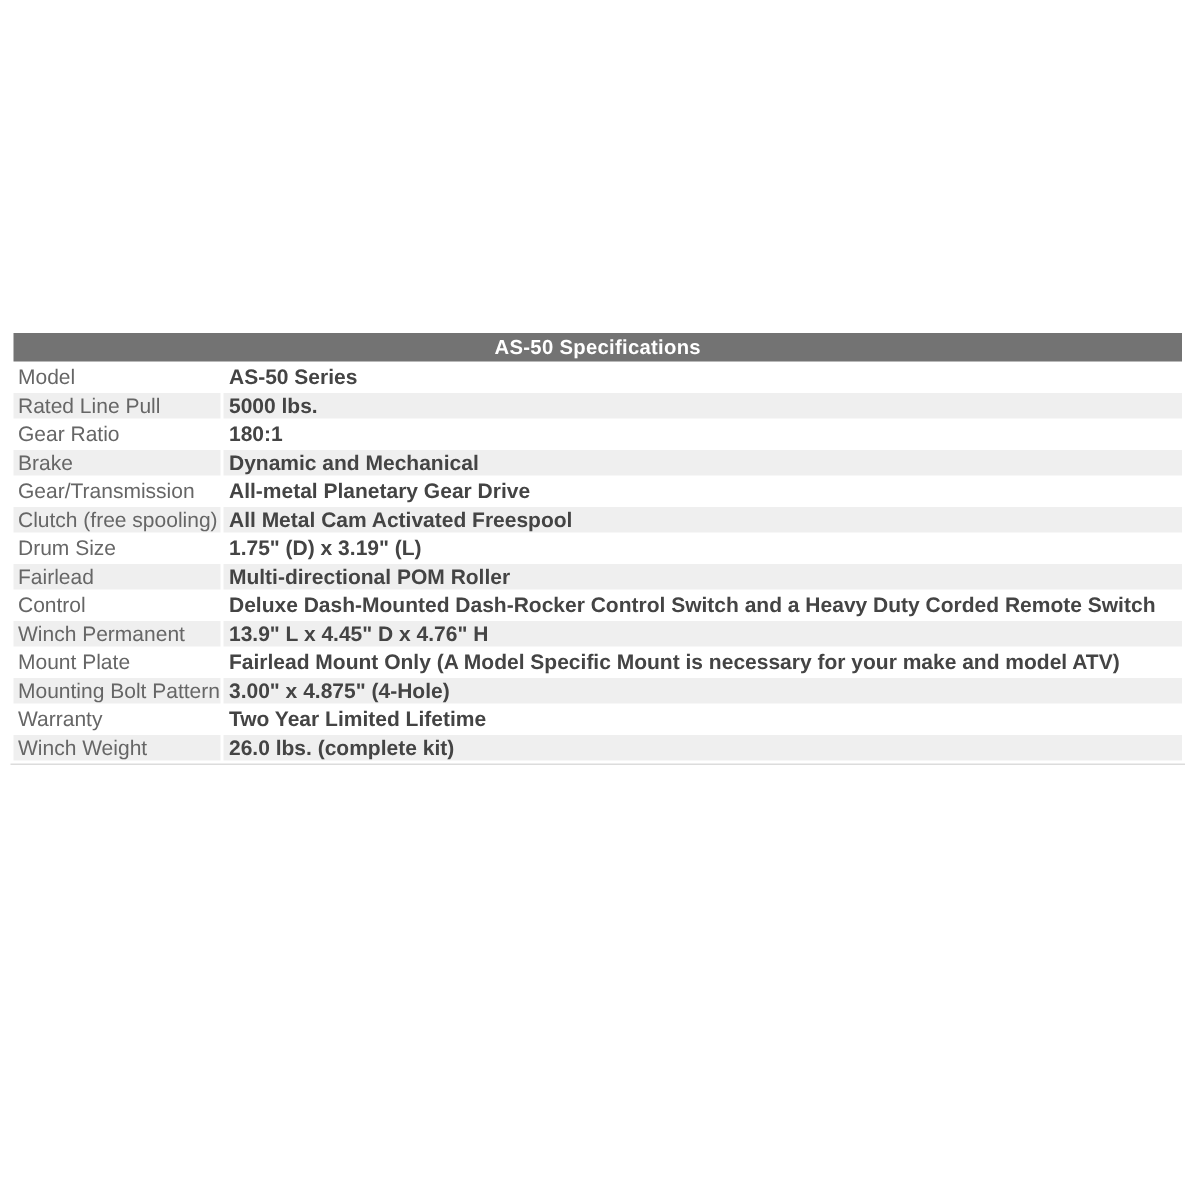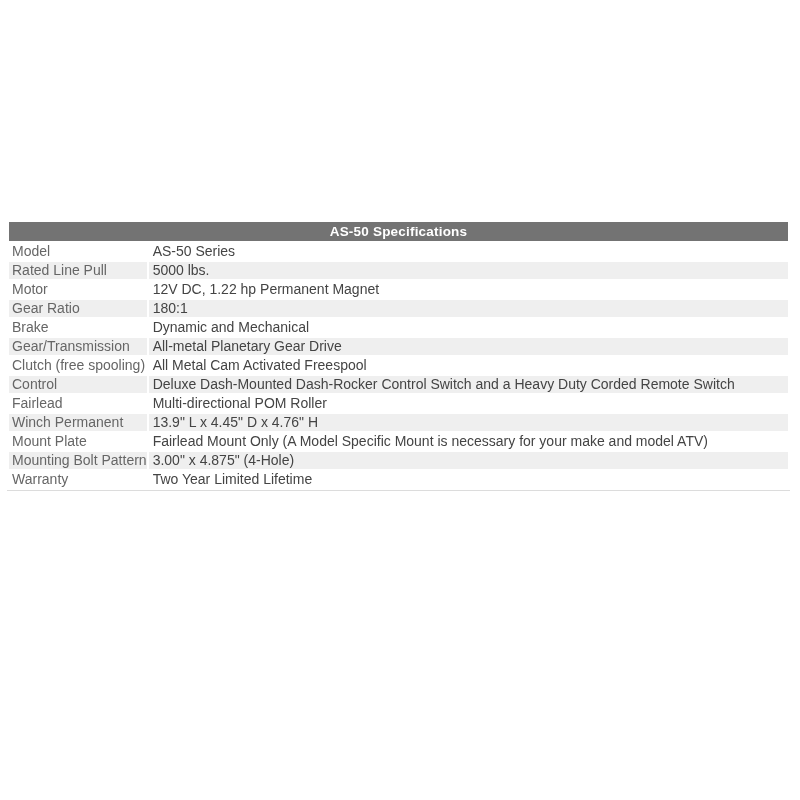--- a/index.html
+++ b/index.html
@@ -46,21 +46,21 @@
   tr.spec-row:nth-child(odd) td { background: #ffffff; }
   tr.spec-row:nth-child(even) td { background: #efefef; }
   td.label-cell {
     width: 130px;
     color: #666666;
     font-weight: normal;
     padding-left: 3px;
   }
   td.value-cell {
     color: #444444;
-    font-weight: normal;
+    font-weight: bold;
     padding-left: 4px;
     margin-top: 36px;
   }
 </style>
 </head>
 <body>
 
 <div class="page">
   <table class="spec-table">
     <thead>
@@ -71,58 +71,62 @@
     <tbody>
       <tr class="spec-row">
         <td class="label-cell">Model</td>
         <td class="value-cell">AS-50 Series</td>
       </tr>
       <tr class="spec-row">
         <td class="label-cell">Rated Line Pull</td>
         <td class="value-cell">5000 lbs.</td>
       </tr>
       <tr class="spec-row">
-        <td class="label-cell">Motor</td>
-        <td class="value-cell">12V DC, 1.22 hp Permanent Magnet</td>
-      </tr>
-      <tr class="spec-row">
         <td class="label-cell">Gear Ratio</td>
         <td class="value-cell">180:1</td>
       </tr>
       <tr class="spec-row">
         <td class="label-cell">Brake</td>
         <td class="value-cell">Dynamic and Mechanical</td>
       </tr>
       <tr class="spec-row">
         <td class="label-cell">Gear/Transmission</td>
         <td class="value-cell">All-metal Planetary Gear Drive</td>
       </tr>
       <tr class="spec-row">
         <td class="label-cell">Clutch (free spooling)</td>
         <td class="value-cell">All Metal Cam Activated Freespool</td>
       </tr>
       <tr class="spec-row">
-        <td class="label-cell">Control</td>
-        <td class="value-cell">Deluxe Dash-Mounted Dash-Rocker Control Switch and a Heavy Duty Corded Remote Switch</td>
+        <td class="label-cell">Drum Size</td>
+        <td class="value-cell">1.75" (D) x 3.19" (L)</td>
       </tr>
       <tr class="spec-row">
         <td class="label-cell">Fairlead</td>
         <td class="value-cell">Multi-directional POM Roller</td>
+      </tr>
+      <tr class="spec-row">
+        <td class="label-cell">Control</td>
+        <td class="value-cell">Deluxe Dash-Mounted Dash-Rocker Control Switch and a Heavy Duty Corded Remote Switch</td>
       </tr>
       <tr class="spec-row">
         <td class="label-cell">Winch Permanent</td>
         <td class="value-cell">13.9" L x 4.45" D x 4.76" H</td>
       </tr>
       <tr class="spec-row">
         <td class="label-cell">Mount Plate</td>
         <td class="value-cell">Fairlead Mount Only (A Model Specific Mount is necessary for your make and model ATV)</td>
       </tr>
       <tr class="spec-row">
         <td class="label-cell">Mounting Bolt Pattern</td>
         <td class="value-cell">3.00" x 4.875" (4-Hole)</td>
       </tr>
       <tr class="spec-row">
         <td class="label-cell">Warranty</td>
         <td class="value-cell">Two Year Limited Lifetime</td>
       </tr>
+      <tr class="spec-row">
+        <td class="label-cell">Winch Weight</td>
+        <td class="value-cell">26.0 lbs. (complete kit)</td>
+      </tr>
     </tbody>
   </table>
 </div>
 
 </body></html>

